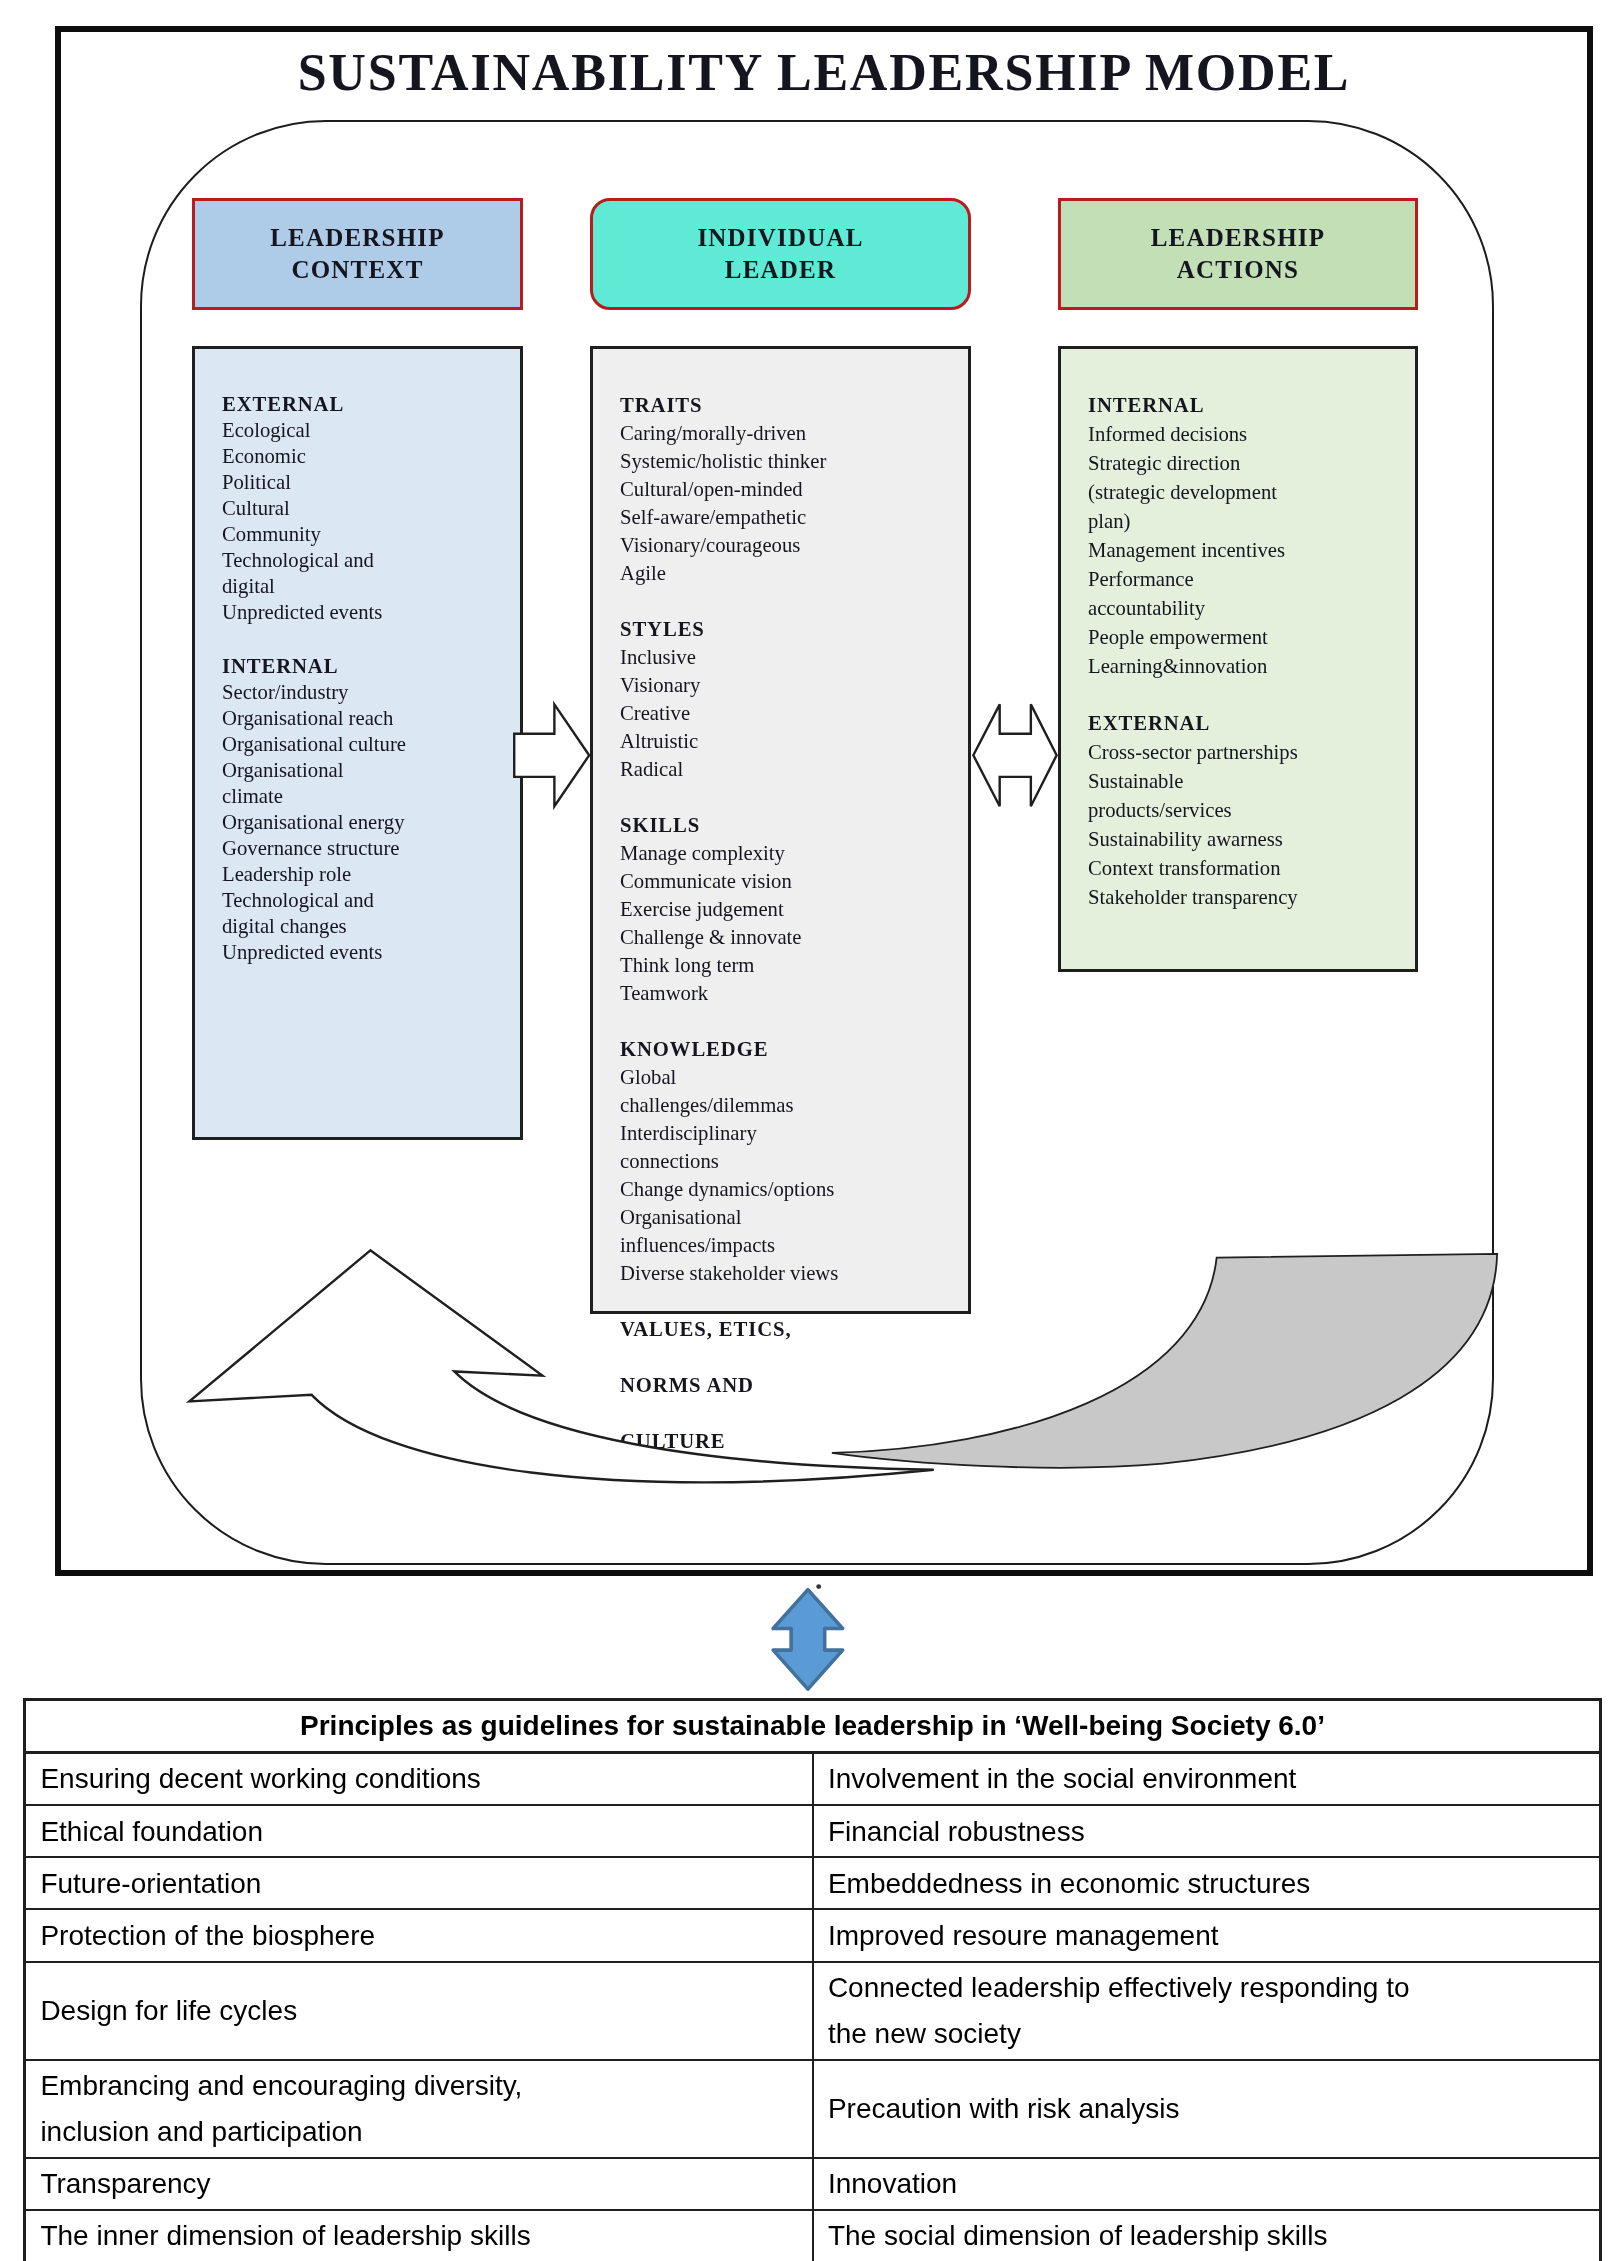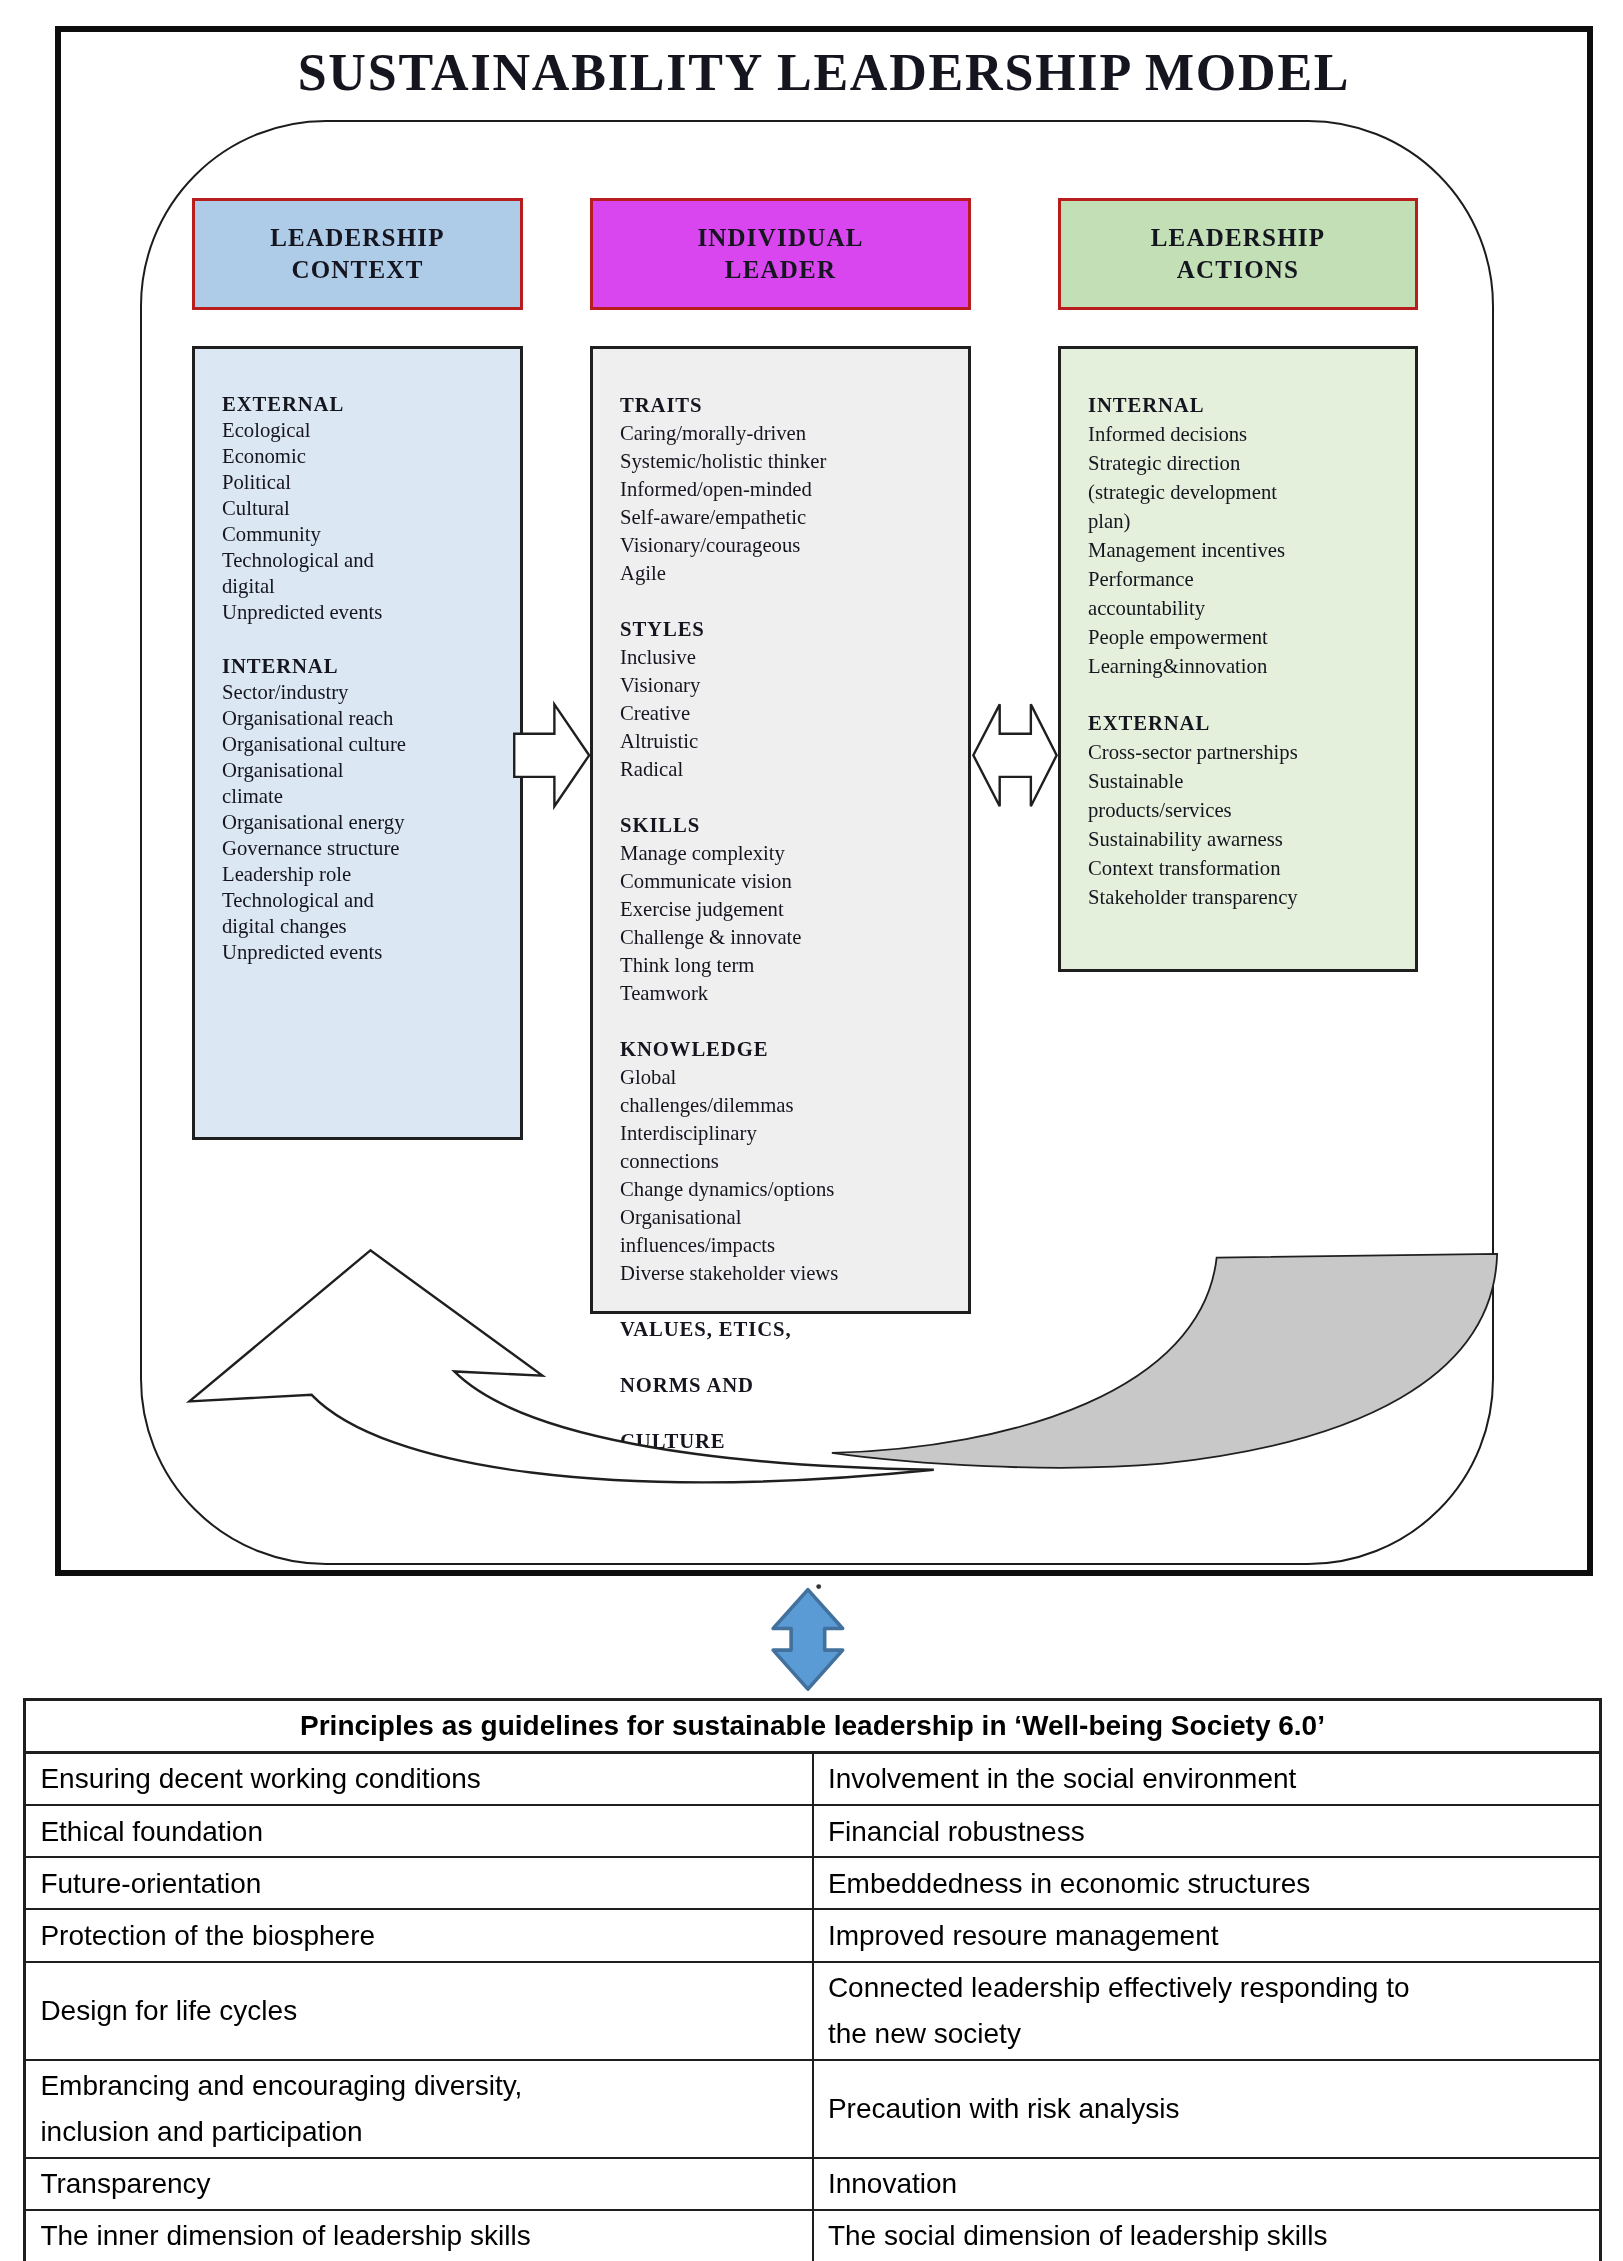--- a/index.html
+++ b/index.html
@@ -66,21 +66,21 @@
 <body>
 
 <div class="figure-frame"></div>
 
 <div class="page-title">SUSTAINABILITY LEADERSHIP MODEL</div>
 
 <div class="model-container"></div>
 
 <div class="hdr" id="hdr-context" style="background: rgb(174, 203, 232);">LEADERSHIP
 CONTEXT</div>
-<div class="hdr" id="hdr-leader" style="background: #d946ef;">INDIVIDUAL
+<div class="hdr" id="hdr-leader" style="background: #5eead4; border-radius: 20px;">INDIVIDUAL
 LEADER</div>
 <div class="hdr" id="hdr-actions" style="background: rgb(195, 223, 182);">LEADERSHIP
 ACTIONS</div>
 
 <div class="listbox" id="list-context" style="background: rgb(219, 231, 243);">
 
 <div class="line bold">EXTERNAL</div>
     <div class="line">Ecological</div>
     <div class="line">Economic</div>
     <div class="line">Political</div>
@@ -100,21 +100,21 @@
     <div class="line">Leadership role</div>
     <div class="line">Technological and</div>
     <div class="line">digital changes</div>
     <div class="line">Unpredicted events</div>
   </div>
 <div class="listbox" id="list-leader" style="background: rgb(239, 239, 239);">
 
 <div class="line bold">TRAITS</div>
     <div class="line">Caring/morally-driven</div>
     <div class="line">Systemic/holistic thinker</div>
-    <div class="line">Informed/open-minded</div>
+    <div class="line">Cultural/open-minded</div>
     <div class="line">Self-aware/empathetic</div>
     <div class="line">Visionary/courageous</div>
     <div class="line">Agile</div>
     <div class="line bold">STYLES</div>
     <div class="line">Inclusive</div>
     <div class="line">Visionary</div>
     <div class="line">Creative</div>
     <div class="line">Altruistic</div>
     <div class="line">Radical</div>
     <div class="line bold">SKILLS</div>

